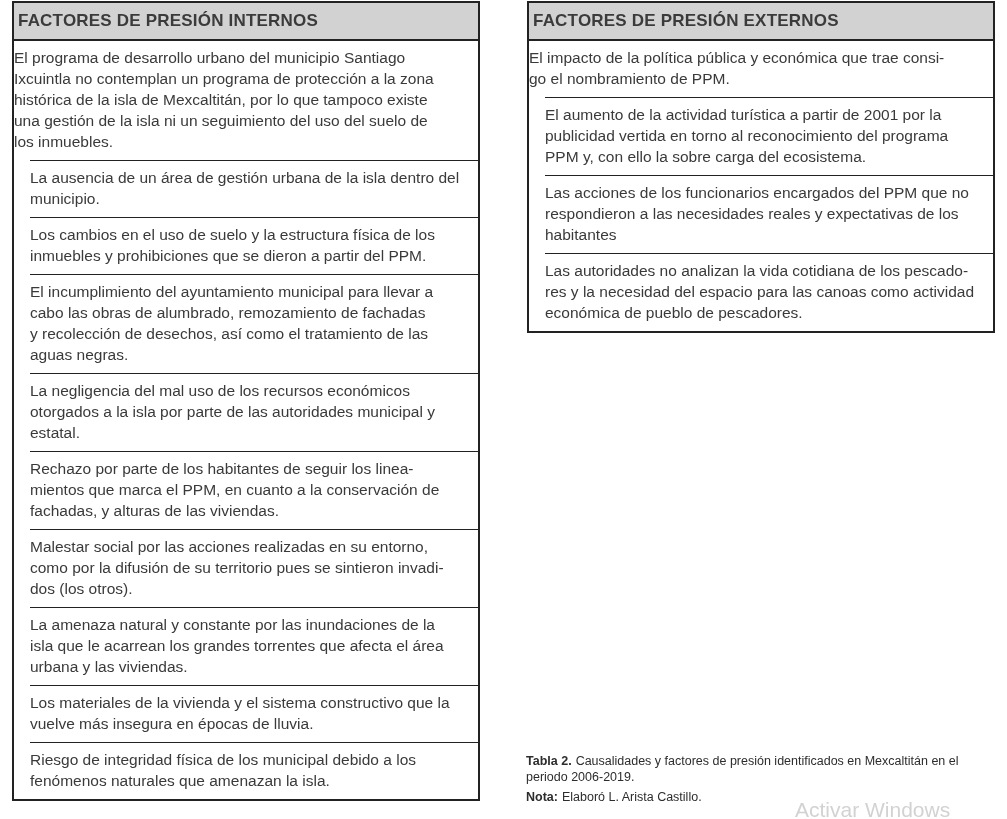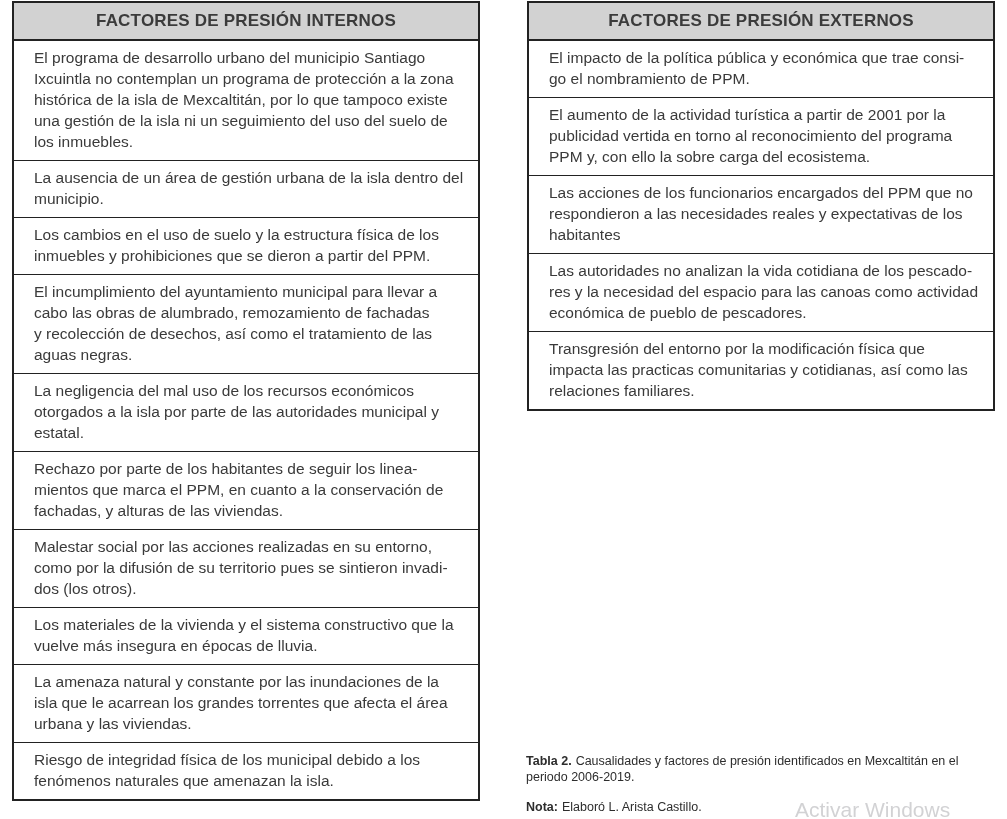--- a/index.html
+++ b/index.html
@@ -22,46 +22,45 @@
   }
   .ftable.left  { left: 12px; }
   .ftable.right { left: 527px; }
 
   .thead {
     background: #d2d2d2;
     color: #3b3b3b;
     font-weight: bold;
     font-size: 17px;
     line-height: 20px;
-    text-align: center;
     padding: 8px 4px;
     border-bottom: 2px solid #222222;
     letter-spacing: 0.2px;
   }
 
   .cell {
     color: #3a3a3a;
     font-size: 15.5px;
     line-height: 21px;
-    padding: 6px 6px 8px 20px;
+    padding: 6px 6px 8px 0;
     white-space: pre-line;
   }
-  .cell + .cell { border-top: 1.5px solid #222222; }
+  .cell + .cell { border-top: 1.5px solid #222222; margin-left: 16px; }
 
   .caption-block {
     position: absolute;
     left: 526px;
     top: 753px;
     width: 474px;
     color: #2d2d2d;
     font-size: 12.5px;
     line-height: 16px;
   }
   .caption-block .b { font-weight: bold; margin-right: 4px; }
-  .note-line { margin-top: 14px; }
+  .note-line { margin-top: 4px; }
 
   .watermark {
     position: absolute;
     left: 795px;
     top: 798px;
     font-size: 21px;
     color: #d2d2d4;
     white-space: nowrap;
   }
 </style>
@@ -87,45 +86,42 @@
 aguas negras.</div>
     <div class="cell">La negligencia del mal uso de los recursos económicos
 otorgados a la isla por parte de las autoridades municipal y
 estatal.</div>
     <div class="cell">Rechazo por parte de los habitantes de seguir los linea-
 mientos que marca el PPM, en cuanto a la conservación de
 fachadas, y alturas de las viviendas.</div>
     <div class="cell">Malestar social por las acciones realizadas en su entorno,
 como por la difusión de su territorio pues se sintieron invadi-
 dos (los otros).</div>
-    <div class="cell">Los materiales de la vivienda y el sistema constructivo que la
-vuelve más insegura en épocas de lluvia.</div>
     <div class="cell">La amenaza natural y constante por las inundaciones de la
 isla que le acarrean los grandes torrentes que afecta el área
 urbana y las viviendas.</div>
+    <div class="cell">Los materiales de la vivienda y el sistema constructivo que la
+vuelve más insegura en épocas de lluvia.</div>
     <div class="cell">Riesgo de integridad física de los municipal debido a los
 fenómenos naturales que amenazan la isla.</div>
   </section>
 
   <section class="ftable right">
     <header class="thead">FACTORES DE PRESIÓN EXTERNOS</header>
     <div class="cell">El impacto de la política pública y económica que trae consi-
 go el nombramiento de PPM.</div>
     <div class="cell">El aumento de la actividad turística a partir de 2001 por la
 publicidad vertida en torno al reconocimiento del programa
 PPM y, con ello la sobre carga del ecosistema.</div>
     <div class="cell">Las acciones de los funcionarios encargados del PPM que no
 respondieron a las necesidades reales y expectativas de los
 habitantes</div>
     <div class="cell">Las autoridades no analizan la vida cotidiana de los pescado-
 res y la necesidad del espacio para las canoas como actividad
 económica de pueblo de pescadores.</div>
-    <div class="cell">Transgresión del entorno por la modificación física que
-impacta las practicas comunitarias y cotidianas, así como las
-relaciones familiares.</div>
   </section>
 
   <div class="caption-block">
     <div><span class="b">Tabla 2.</span><span>Causalidades y factores de presión identificados en Mexcaltitán en el periodo 2006-2019.</span></div>
     <div class="note-line"><span class="b">Nota:</span><span>Elaboró L. Arista Castillo.</span></div>
   </div>
 
   <div class="watermark">Activar Windows</div>
 
 </div>

